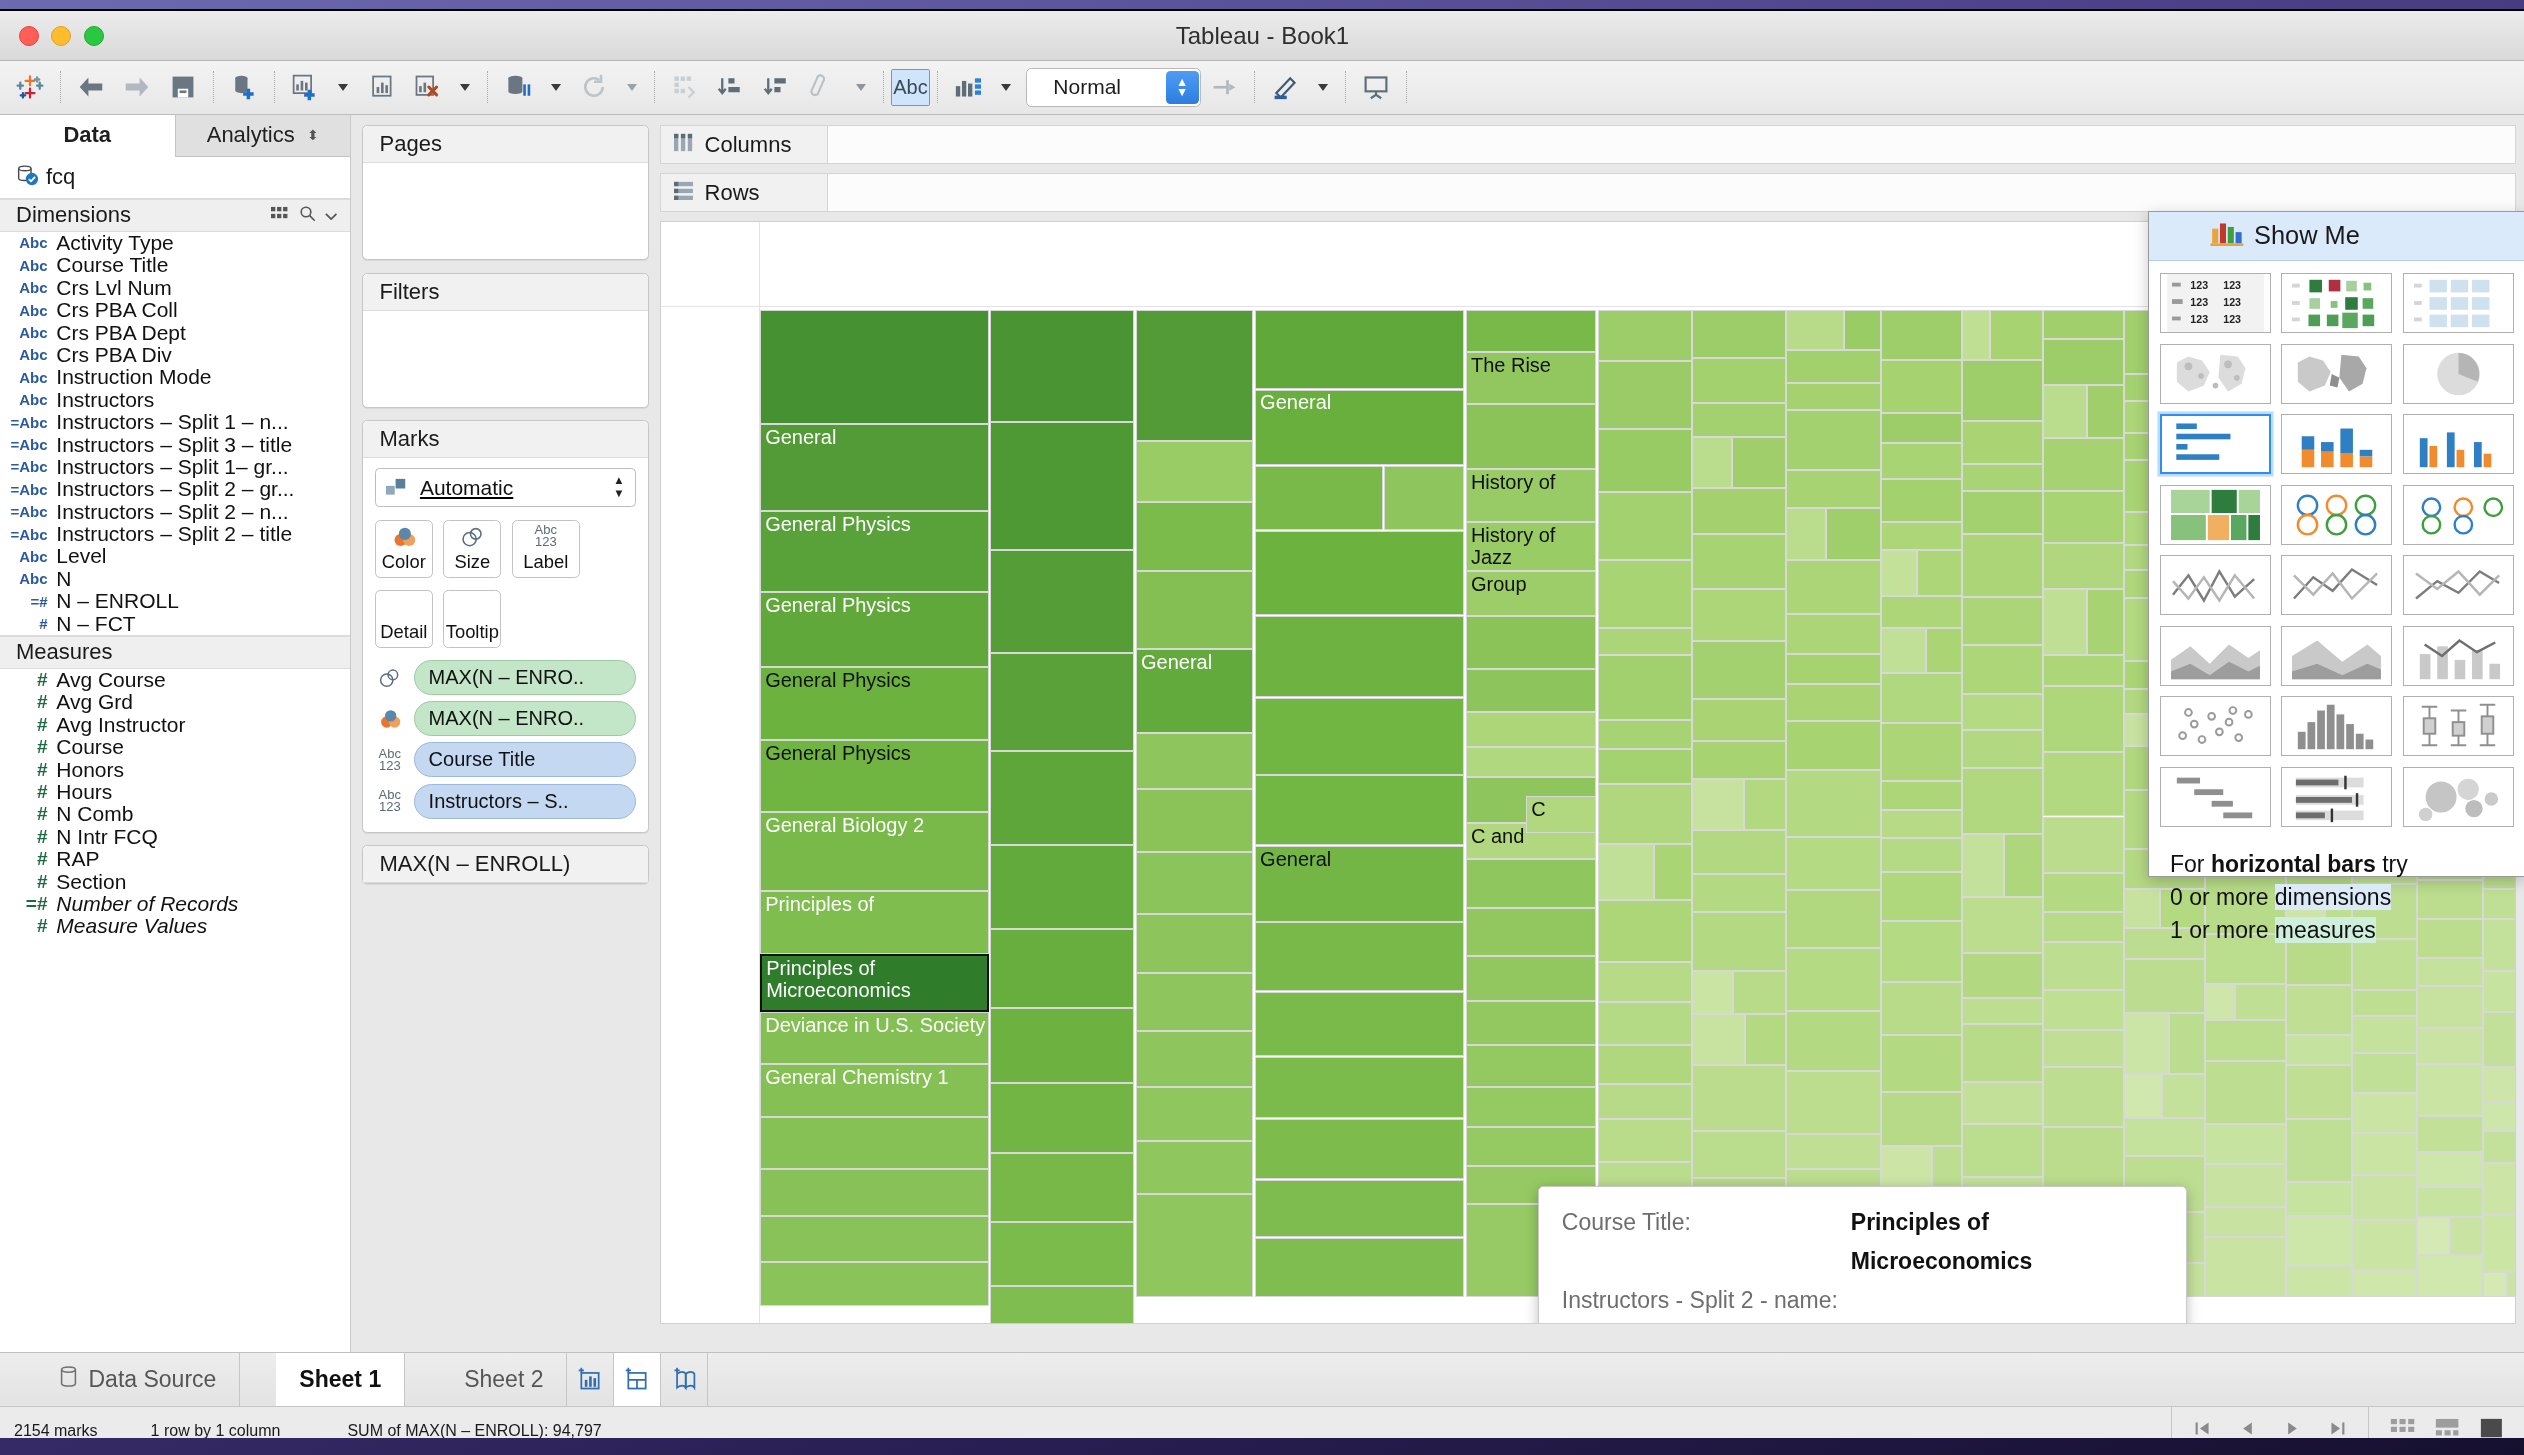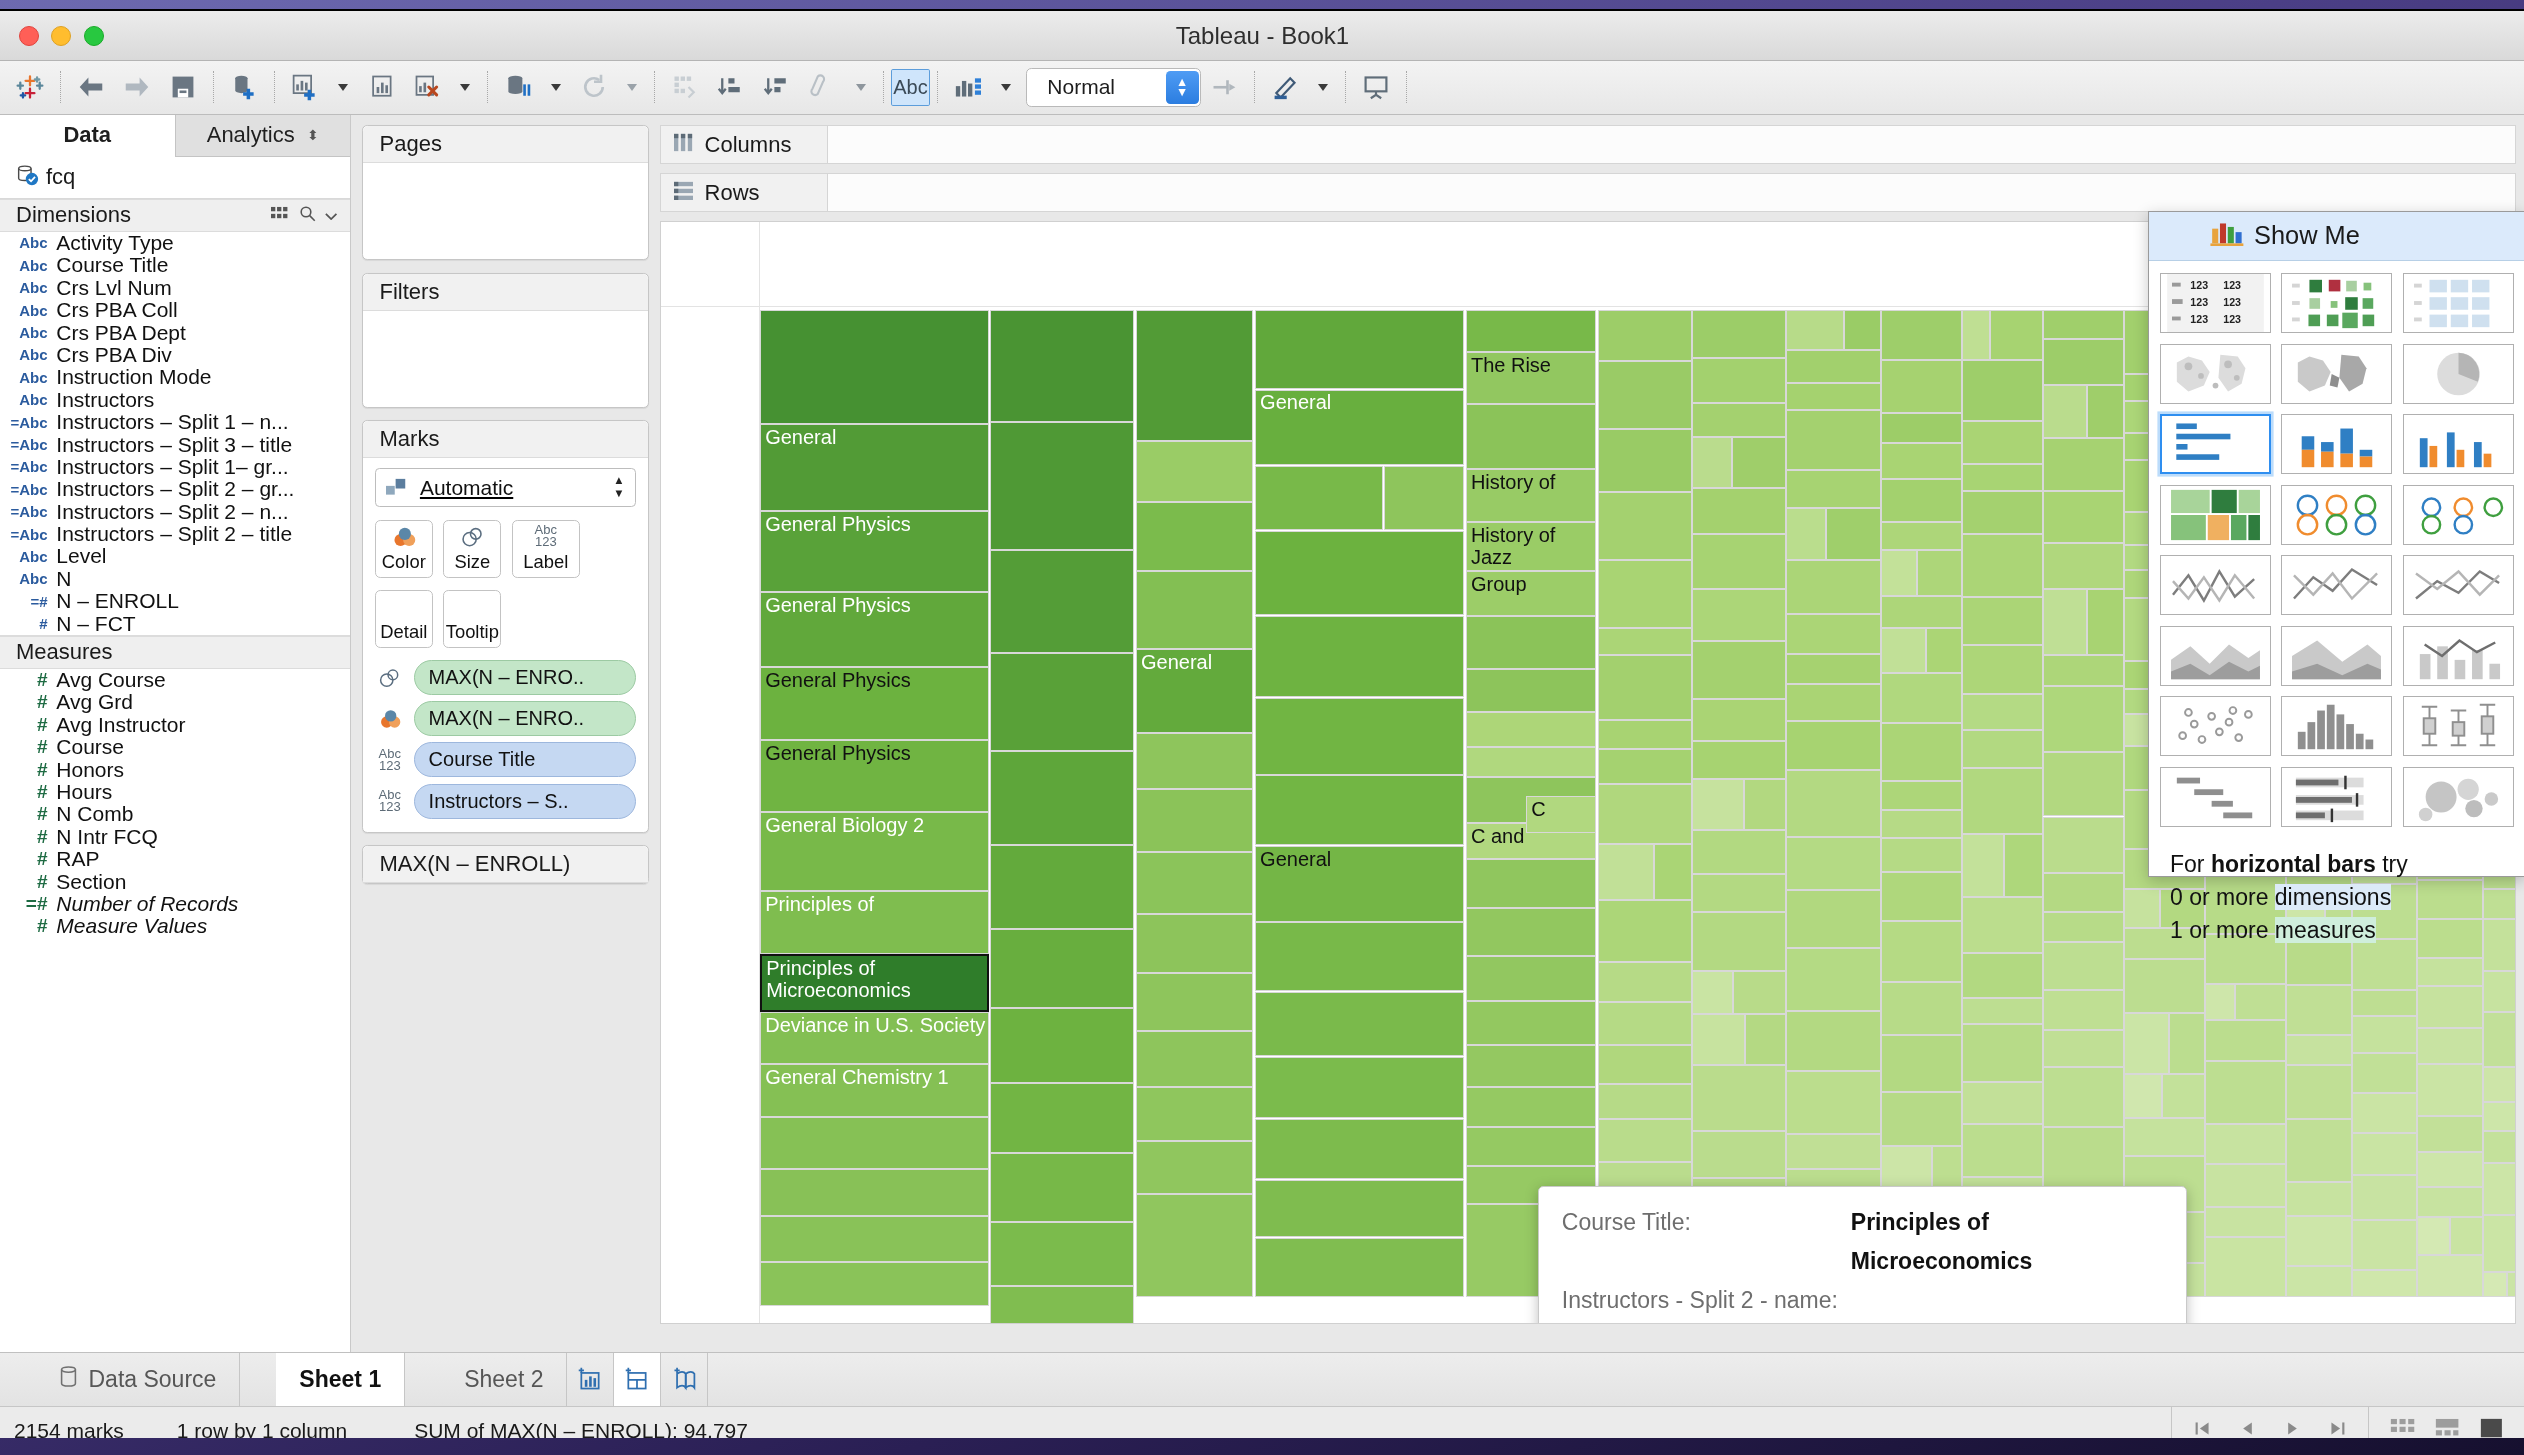--- a/index.html
+++ b/index.html
@@ -68,21 +68,21 @@
     border: 0.9px solid #5c9ddb; background: #cfe5fb;
     display:flex;align-items:center;justify-content:center;
     font-size: 20px; color:#3b4a57; border-radius:1.8px;
   }
   .normal-select {
     width: 175px; height: 39px;
     background: #fff; border: 0.9px solid #b9b9b9; border-radius: 5.3px;
     display: flex; align-items: center;
     position: relative; margin-left: 5.3px;
   }
-  .normal-select span { padding-left: 20px; font-size: 21px; color:#1d1d1d; }
+  .normal-select span { padding-left: 26px; font-size: 21px; color:#1d1d1d; }
   .spin {
     position: absolute; right: 1.8px; top: 1.8px; bottom: 1.8px; width: 33px;
     background: linear-gradient(#4f9cf4,#2b7de0);
     border-radius: 4.4px;
     display:flex;flex-direction:column;align-items:center;justify-content:center;
     color:#fff; font-size:12.3px; line-height:10.5px;
   }
   
   .body { position: relative; height: 1237px; display: flex; }
   
@@ -224,21 +224,21 @@
   }
   .stab {
     display:flex; align-items:center; gap: 10.5px; padding: 0 23px;
     font-size: 23px; color:#565656; border-right:0.9px solid #c6c6c6;margin-left:36px;
   }
   .stab.active { background:#fff; color:#111; font-weight:bold; }
   .sicon { width: 47px; display:flex;align-items:center;justify-content:center; border-right:0.9px solid #c6c6c6;}
   .sicon.on { background:#fff; }
   .statusbar {
     height: 49px; background:#ebebeb; border-top:0.9px solid #c6c6c6;
-    display:flex; align-items:center; font-size: 21px; color:#1a1a1a;
+    display:flex; align-items:center; font-size: 16px; color:#1a1a1a;
     position: relative;
   }
   .st-item { padding: 0 14px; }
   .st-right { position:absolute; right: 0; top:0; bottom:0; display:flex; align-items:center; }
   .st-nav { display:flex; align-items:center; gap: 26px; padding: 0 21px; border-left:0.9px solid #c6c6c6; height:100%; }
   .st-views { display:flex; align-items:center; gap: 19px; padding: 0 21px; border-left:0.9px solid #c6c6c6; height:100%; }
 </style>
 </head>
 <body>
 

